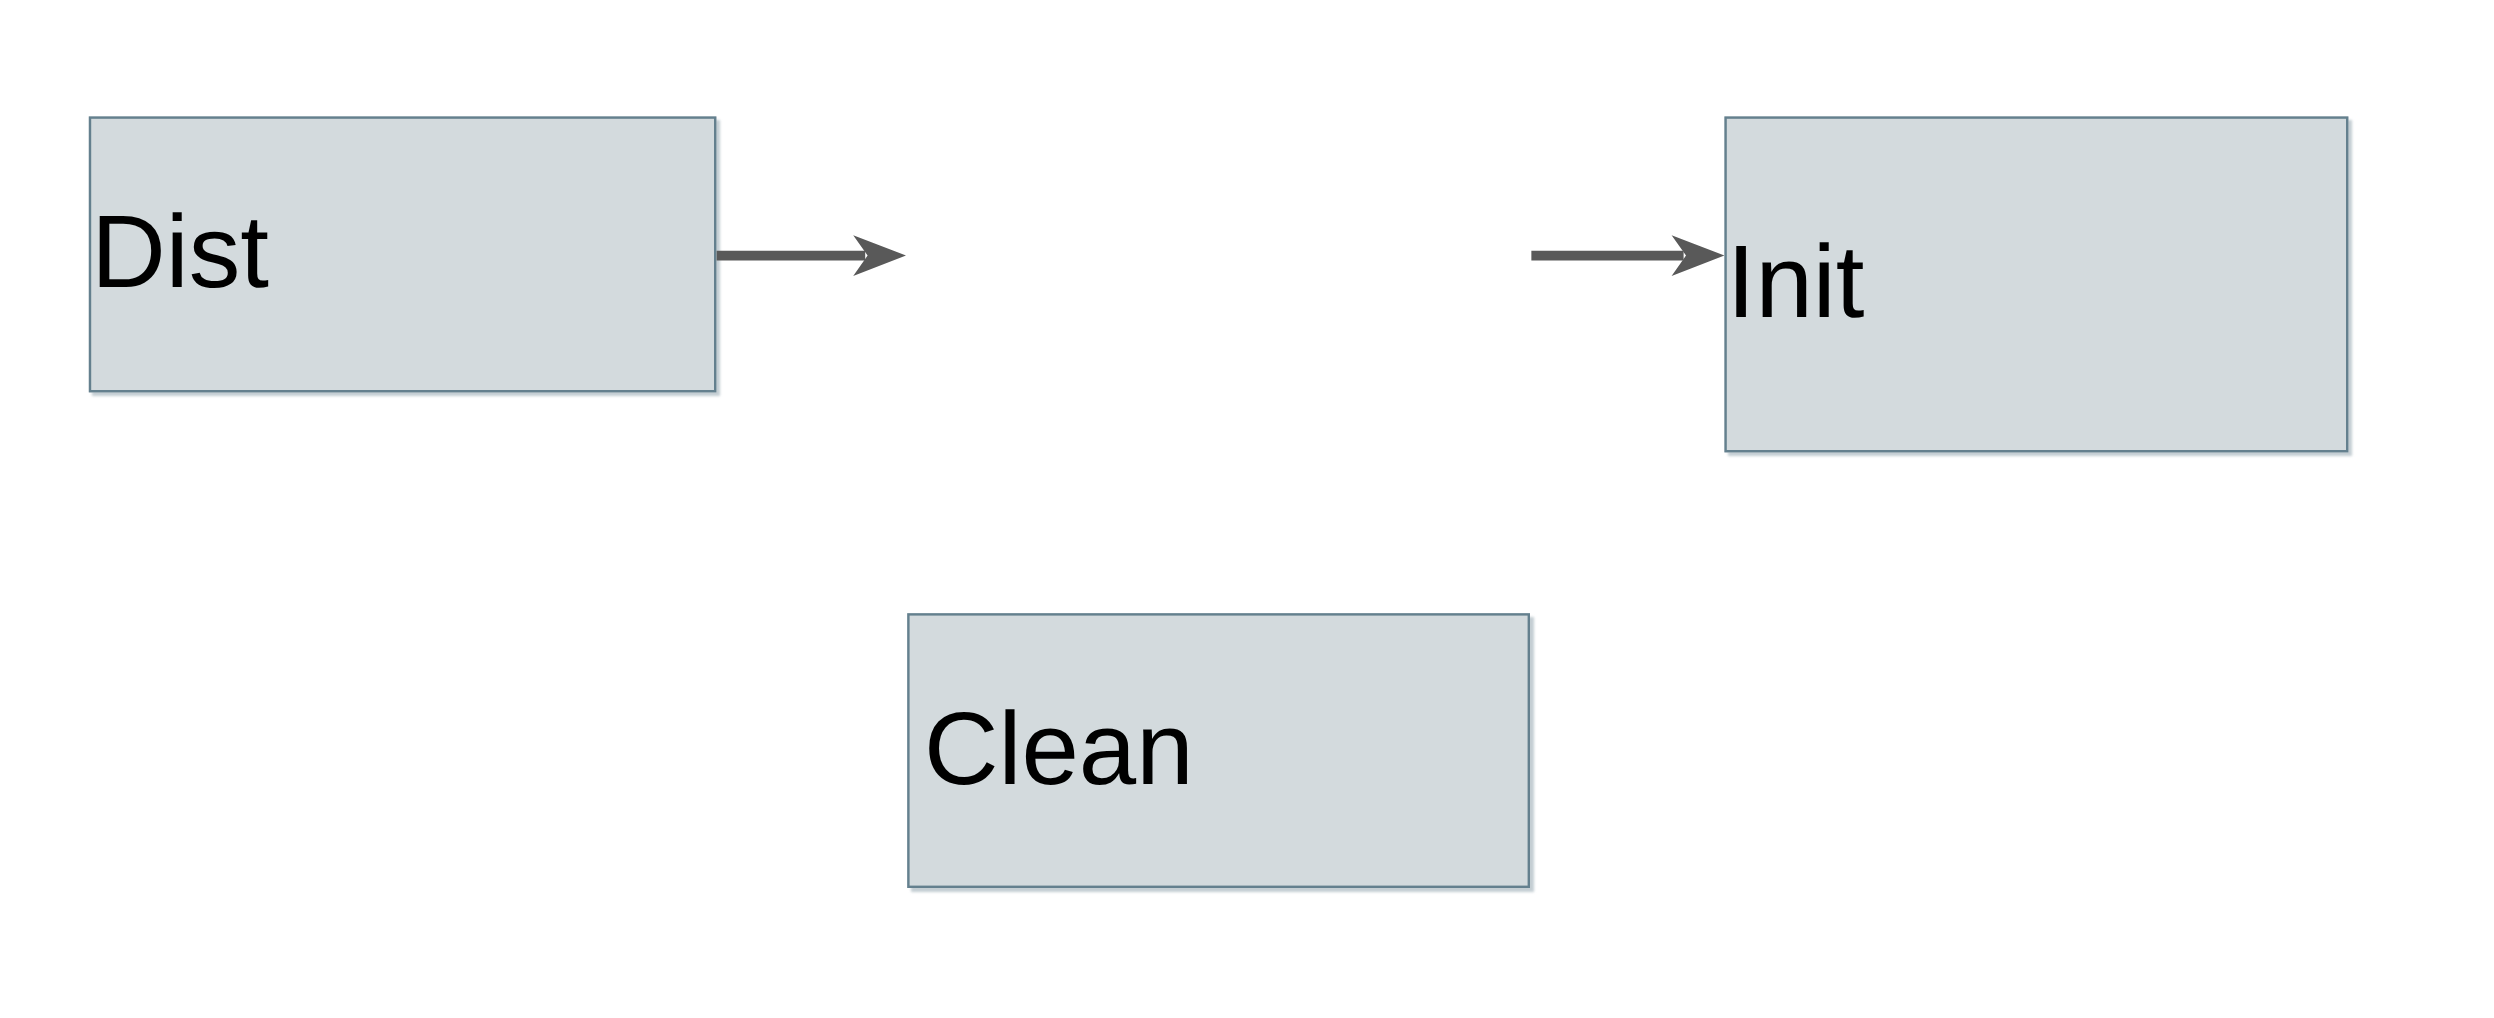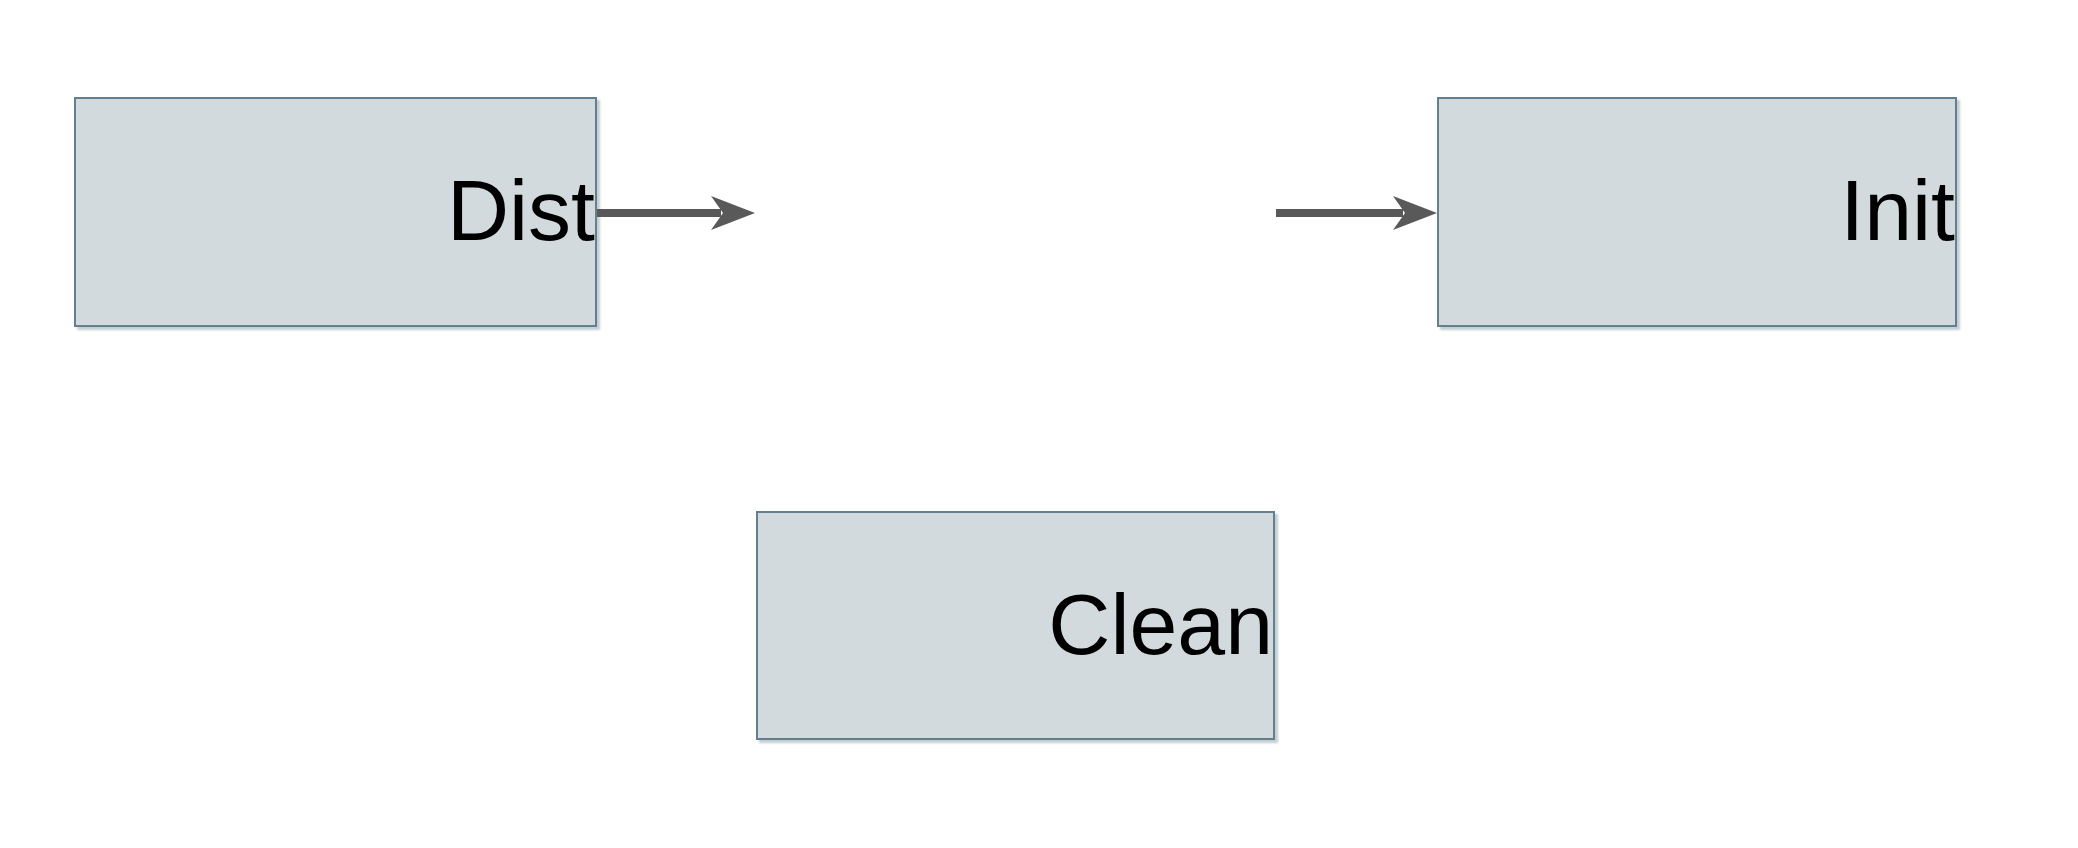--- a/index.html
+++ b/index.html
@@ -17,34 +17,34 @@
     height: 848px;
     background: var(--background, #ffffff);
   }
   .node {
     position: absolute;
     background: var(--node-fill, #d3dadd);
     border: 2px solid var(--node-border, #64808e);
     box-shadow: 3px 3px 2px rgba(125, 146, 158, 0.45);
     display: flex;
     align-items: center;
-    justify-content: flex-end;
+    justify-content: flex-start;
     box-sizing: border-box;
   }
   .node-label {
     font-size: 86px;
     line-height: 1;
     color: var(--text-color, #000000);
     letter-spacing: 0px;
     white-space: nowrap;
     transform: translateY(-2px);
   }
   .node-dist    { left: 74px;   top: 97px;  width: 523px; height: 230px; }
   .node-compile { left: 755px;  top: 97px;  width: 521px; height: 230px; }
-  .node-init    { left: 1437px; top: 97px;  width: 520px; height: 230px; }
+  .node-init    { left: 1437px; top: 97px;  width: 520px; height: 280px; }
   .node-clean   { left: 756px;  top: 511px; width: 519px; height: 229px; padding-left: 12px; }
   .edge {
     position: absolute;
     top: 191px;
     height: 44px;
   }
   .edge-1 { left: 597px;  width: 158px; }
   .edge-2 { left: 1276px; width: 161px; }
   .edge svg { display: block; width: 100%; height: 100%; }
 </style>

